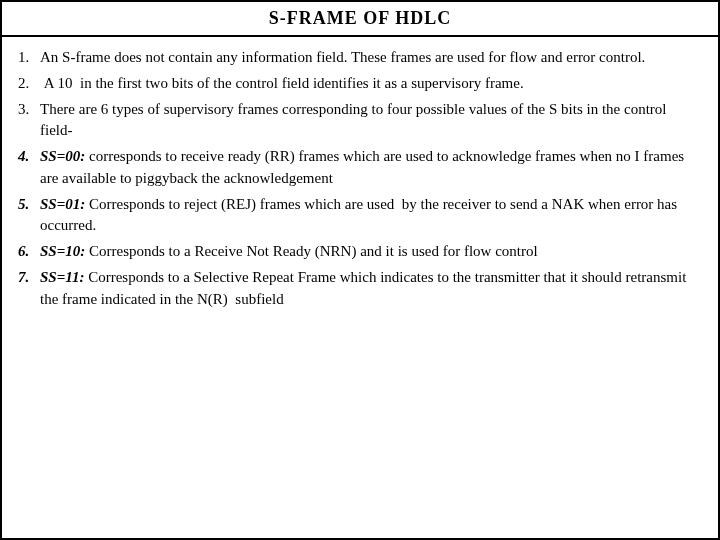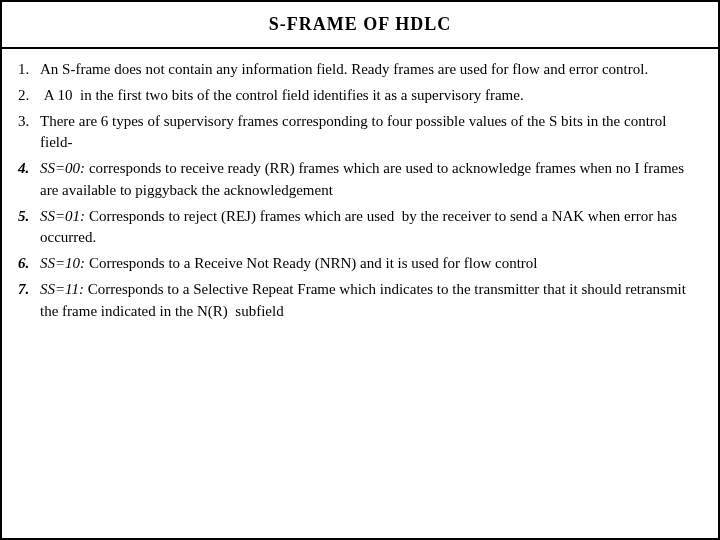--- a/index.html
+++ b/index.html
@@ -20,21 +20,21 @@
     .page-container {
       width: 720px;
       height: 540px;
       border: 2px solid #000;
       display: flex;
       flex-direction: column;
     }
 
     .title-bar {
       text-align: center;
-      padding: 12px 10px;
+      padding: 6px 10px;
       border-bottom: 2px solid #000;
       font-size: 18px;
       font-weight: bold;
       letter-spacing: 1px;
     }
 
     .content-area {
       padding: 10px 16px 10px 16px;
       flex: 1;
     }
@@ -53,34 +53,34 @@
     .item-number.bold-italic {
       font-weight: bold;
       font-style: italic;
     }
 
     .item-text {
       flex: 1;
     }
 
     .bold-italic {
-      font-weight: normal;
+      font-weight: bold;
       font-style: italic;
     }
   </style>
 </head>
 <body>
 
 <div class="page-container">
   <div class="title-bar">S-FRAME OF HDLC</div>
   <div class="content-area">
     <div class="list-item">
       <span class="item-number">1.</span>
       <span class="item-text">
-        An S-frame does not contain any information field. Ready frames are used for flow and error control.
+        An S-frame does not contain any information field. These frames are used for flow and error control.
       </span>
     </div>
     <div class="list-item">
       <span class="item-number">2.</span>
       <span class="item-text">
         &nbsp;A 10&nbsp; in the first two bits of the control field identifies it as a supervisory frame.
       </span>
     </div>
     <div class="list-item">
       <span class="item-number">3.</span>

